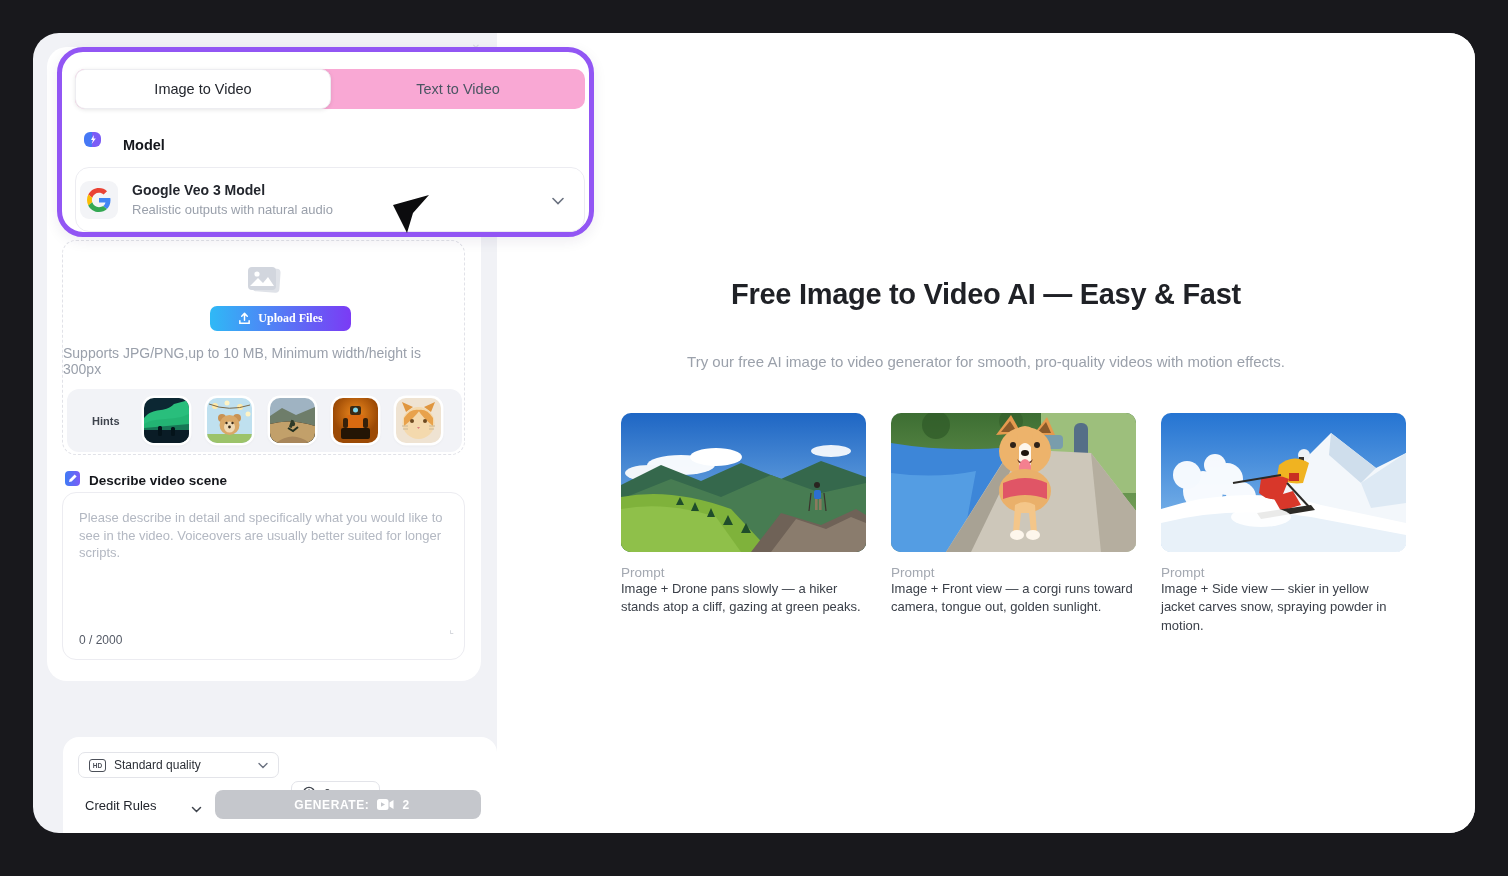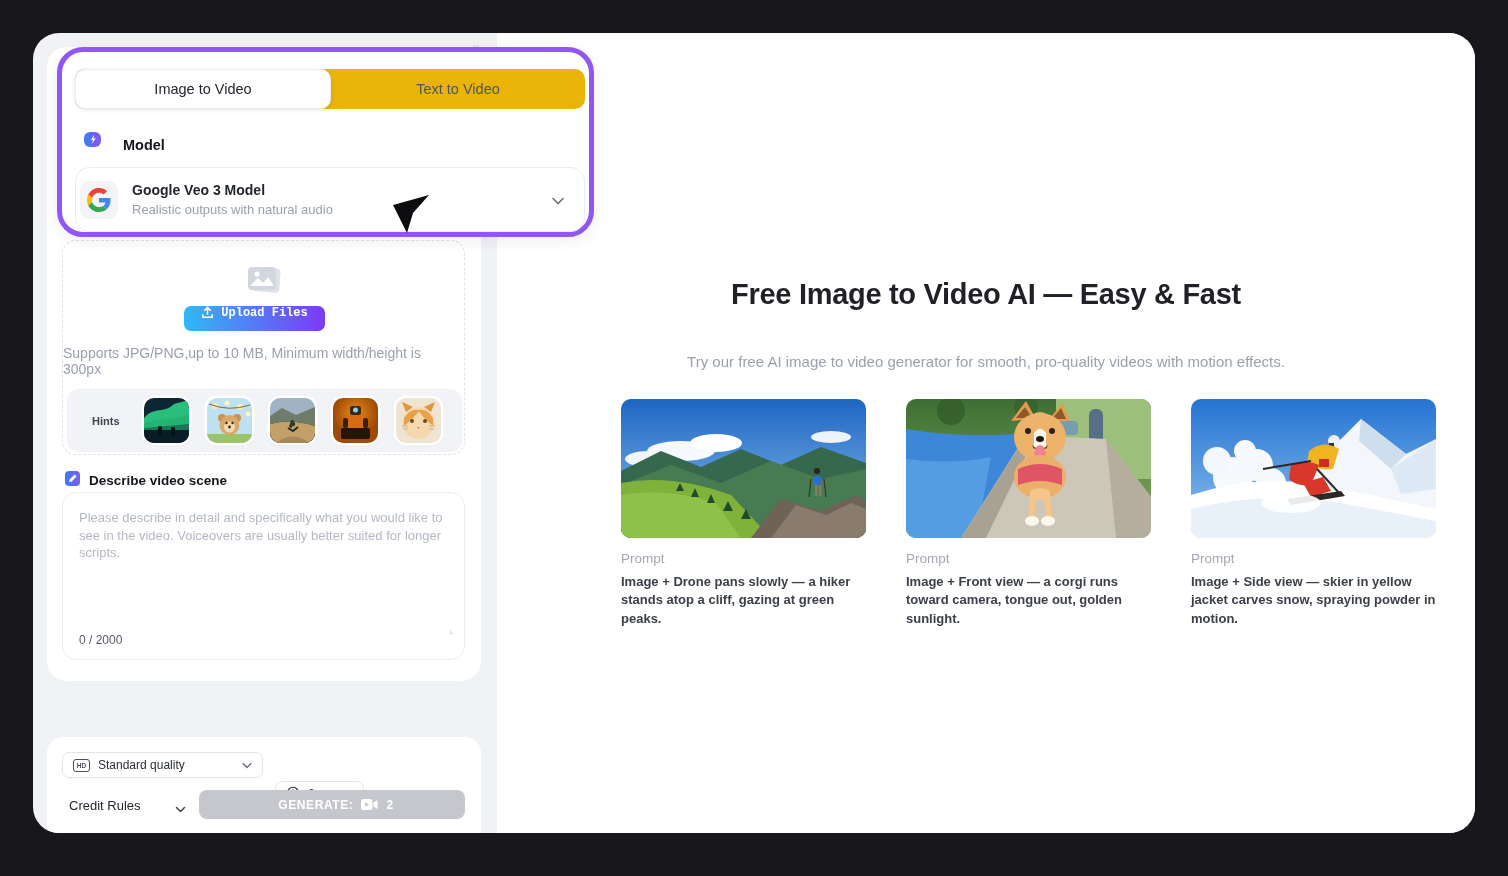--- a/index.html
+++ b/index.html
@@ -22,21 +22,21 @@
   .collapse-chev {
     position:absolute; left:437px; top:2px; color:#d8dae0; font-size:14px; z-index:3;
   }
   .highlight-box {
     position:absolute; left:24px; top:14px; width:537px; height:190px;
     background:#ffffff; border:5px solid #9256f4; border-radius:26px; z-index:5;
     box-shadow:0 4px 14px rgba(40,30,80,.08);
   }
   .tabs {
     position:absolute; left:13px; top:17px; width:510px; height:40px;
-    background:#eab308; border-radius:10px; display:flex; align-items:center;
+    background:#f9a8d4; border-radius:10px; display:flex; align-items:center;
   }
   .tab {
     flex:1; height:40px; display:flex; align-items:center; justify-content:center;
     font-size:14.5px; color:#4b5563; cursor:pointer;
   }
   .tab.active {
     background:#ffffff; border-radius:10px; height:40px;
     box-shadow:0 1px 4px rgba(0,0,0,.10); color:#23262d; font-weight:500;
     border:1px solid #ededf1;
   }
@@ -55,24 +55,24 @@
   .model-name { font-size:14px; font-weight:700; color:#23262d; margin-bottom:4px; }
   .model-desc { font-size:13px; color:#9aa0ab; }
   .cursor-arrow { position:absolute; left:358px; top:160px; z-index:30; }
 
   .upload-card {
     position:absolute; left:29px; top:207px; width:403px; height:215px;
     background:#fff; border:1.5px dashed #e1e2e8; border-radius:14px;
   }
   .ph-icon { position:absolute; left:0; right:0; top:24px; display:flex; justify-content:center; }
   .upload-btn {
-    position:absolute; left:121px; top:65px; width:141px; height:25px;
+    position:absolute; left:147px; top:65px; width:141px; height:25px;
     background:linear-gradient(90deg,#2fb9f6,#7b3bf5); border:none; border-radius:7px;
-    color:#fff; font-size:12px; font-weight:700; display:flex; align-items:flex-start;
-    justify-content:center; gap:7px; cursor:pointer; font-family:Liberation Mono, monospace;
+    color:#fff; font-size:12px; font-weight:700; display:flex; align-items:center;
+    justify-content:center; gap:7px; cursor:pointer; font-family:Liberation Serif, serif;
   }
   .supports { position:absolute; left:0; right:8px; top:104px; text-align:left; font-size:14px; color:#9aa0ab; }
   .hints-bar {
     position:absolute; left:4px; top:148px; width:395px; height:63px;
     background:#f2f3f7; border-radius:12px; display:flex; align-items:center; padding-left:25px;
   }
   .hints-lbl { font-size:11px; font-weight:700; color:#3e434d; margin-right:24px; }
   .thumbs { display:flex; gap:18px; }
   .thumb {
     width:45px; height:45px; border-radius:10px; overflow:hidden; background:#fff;
@@ -88,21 +88,21 @@
   }
   .desc-card textarea {
     width:100%; height:118px; border:none; outline:none; resize:none; background:transparent;
     padding:16px 16px 0 16px; font-family:inherit; font-size:13px; color:#3e434d; line-height:1.35;
   }
   .desc-card textarea::placeholder { color:#b3b8c2; }
   .char-count { position:absolute; left:16px; bottom:12px; font-size:12px; color:#545a66; }
   .resize-mark { position:absolute; right:10px; bottom:24px; color:#c9ccd3; font-size:10px; }
 
   .bottom-card {
-    position:absolute; left:14px; top:704px; width:434px; height:115px;
+    position:absolute; left:30px; top:704px; width:434px; height:115px;
     background:#fff; border-radius:16px;
   }
   .select-box {
     position:absolute; height:26px; background:#fff; border:1px solid #e3e4e9; border-radius:7px;
     display:flex; align-items:center; padding:0 10px; gap:8px; cursor:pointer; font-size:12px; color:#2b2f36;
   }
   .q-select { left:15px; top:15px; width:201px; }
   .q-select .chev { margin-left:auto; }
   .d-select { left:228px; top:15px; width:89px;margin-top:29px; }
   .d-select .chev { margin-left:auto; }
@@ -118,26 +118,26 @@
     cursor:pointer; font-family:inherit;padding-left:8px;
   }
 
   
   .right-panel { position:absolute; left:464px; top:0; width:978px; height:800px; background:#ffffff; }
   .hero-title {
     position:absolute; top:245px; width:100%; text-align:center;
     font-size:29px; font-weight:800; color:#1f2126; letter-spacing:-.3px;
   }
   .hero-sub { position:absolute; top:296px; width:100%; text-align:center; font-size:15px; color:#9ba1ab;margin-top:24px; }
-  .cards { position:absolute; left:124px; top:366px; display:flex; gap:40px; }
+  .cards { position:absolute; left:124px; top:380px; display:flex; gap:25px; }
   .ex-card { width:245px; }
   .ex-img { width:245px; height:139px; border-radius:10px; overflow:hidden; background:#dde3ea; }
   .ex-img svg { display:block; }
   .p-label { margin-top:13px; font-size:13.5px; color:#a3a8b1; }
-  .p-text { margin-top:7px; font-size:13px; color:#3b4049; line-height:1.42;font-weight:bold; }
+  .p-text { font-size:13px; color:#3b4049; line-height:1.42; }
 </style>
 </head>
 <body>
 
 <div class="window">
 
   <div class="top-card"></div>
   <div class="collapse-chev">⌄</div>
 
   <div class="highlight-box">

